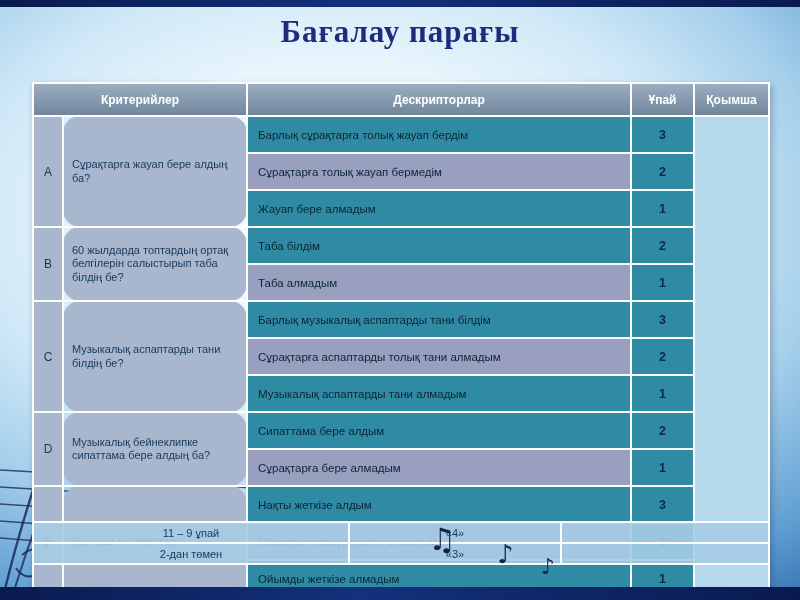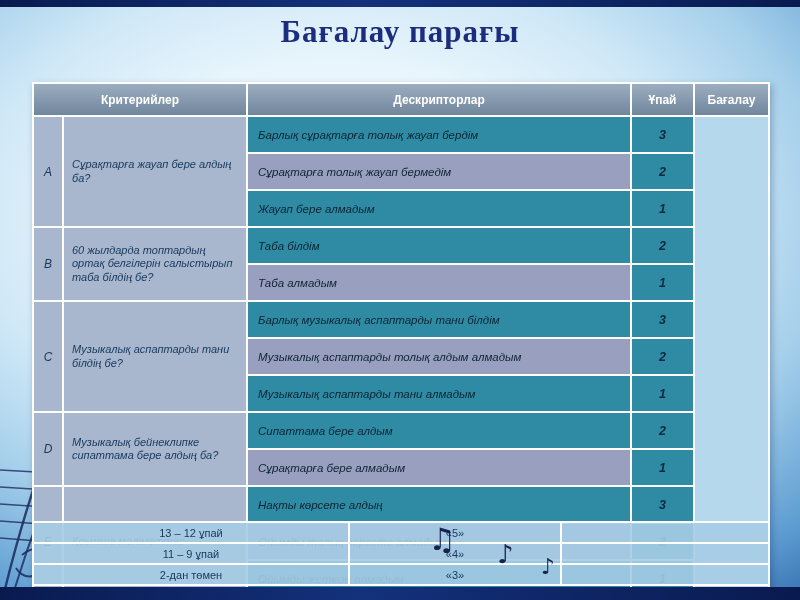--- a/index.html
+++ b/index.html
@@ -34,23 +34,23 @@
   .main-table {
     position:absolute; left:32px; top:82px; width:736px; z-index:2;
     border-collapse:collapse; table-layout:fixed;
     box-shadow:2px 3px 7px rgba(0,25,60,.28);
   }
   .main-table th, .main-table td { border:2px solid #fdfdfd; }
   .main-table th {
     background:linear-gradient(#9cadc0, #71869c);
     color:#ffffff; font-size:12px; font-weight:bold; height:27px; padding:2px 4px;
   }
-  .main-table td { height:29px;font-style:italic; }
+  .main-table td { height:29px; }
   td.letter { background:#a8b7cd; color:#17395e; text-align:center; font-size:12px; }
-  td.criteria { background:#a8b7cd; color:#17395e; font-size:11px; padding:3px 8px; line-height:1.2; }
+  td.criteria { background:#a8b7cd; color:#17395e; font-size:11px; padding:3px 8px; line-height:1.2;border-radius:17px; }
   td.desc { font-size:11.5px; color:#0c2433; padding:3px 10px; }
   tr.teal td.desc { background:#2f8ba4; }
   tr.lav  td.desc { background:#99a0bf; }
   td.pts { background:#2f8ba4; color:#0e2940; text-align:center; font-weight:bold; font-size:12.5px; }
   td.total-col { background:#b5d8ec; }
 
   
   .sum-table {
     position:absolute; left:32px; top:521px; width:736px; z-index:2;
     border-collapse:collapse; table-layout:fixed;
@@ -90,21 +90,21 @@
         <col style="width:184px">
         <col style="width:384px">
         <col style="width:63px">
         <col style="width:75px">
     </colgroup>
     <thead>
       <tr>
         <th colspan="2">Критерийлер</th>
         <th>Дескрипторлар</th>
         <th>Ұпай</th>
-        <th>Бағалау</th>
+        <th>Қоымша</th>
       </tr>
     </thead>
     <tbody>
 
       <tr class="teal">
         <td class="letter" rowspan="3">A</td>
         <td class="criteria" rowspan="3">Сұрақтарға жауап бере алдың ба?</td>
         <td class="desc">Барлық сұрақтарға толық жауап бердім</td>
         <td class="pts">3</td>
         <td class="total-col" rowspan="13"></td>
@@ -129,21 +129,21 @@
         <td class="pts">1</td>
       </tr>
 
       <tr class="teal">
         <td class="letter" rowspan="3">C</td>
         <td class="criteria" rowspan="3">Музыкалық аспаптарды тани білдің бе?</td>
         <td class="desc">Барлық музыкалық аспаптарды тани білдім</td>
         <td class="pts">3</td>
       </tr>
       <tr class="lav">
-        <td class="desc">Музыкалық аспаптарды толық алдым алмадым</td>
+        <td class="desc">Сұрақтарға аспаптарды толық тани алмадым</td>
         <td class="pts">2</td>
       </tr>
       <tr class="teal">
         <td class="desc">Музыкалық аспаптарды тани алмадым</td>
         <td class="pts">1</td>
       </tr>
 
       <tr class="teal">
         <td class="letter" rowspan="2">D</td>
         <td class="criteria" rowspan="2">Музыкалық бейнеклипке сипаттама бере алдың ба?</td>
@@ -151,21 +151,21 @@
         <td class="pts">2</td>
       </tr>
       <tr class="lav">
         <td class="desc">Сұрақтарға бере алмадым</td>
         <td class="pts">1</td>
       </tr>
 
       <tr class="teal">
         <td class="letter" rowspan="3">E</td>
         <td class="criteria" rowspan="3">Қоымша мәліметтер</td>
-        <td class="desc">Нақты көрсете алдың</td>
+        <td class="desc">Нақты жеткізе алдым</td>
         <td class="pts">3</td>
       </tr>
       <tr class="lav">
         <td class="desc">Ойымды толық көрсете алмадым</td>
         <td class="pts">2</td>
       </tr>
       <tr class="teal">
         <td class="desc">Ойымды жеткізе алмадым</td>
         <td class="pts">1</td>
       </tr>
@@ -173,25 +173,20 @@
   </table>
 
   <table class="sum-table">
     <colgroup>
       <col style="width:316px">
         <col style="width:212px">
         <col style="width:208px">
     </colgroup>
     <tbody>
       <tr>
-        <td>13 – 12 ұпай</td>
-        <td>«5»</td>
-        <td></td>
-      </tr>
-      <tr>
         <td>11 – 9 ұпай</td>
         <td>«4»</td>
         <td></td>
       </tr>
       <tr>
         <td>2-дан төмен</td>
         <td>«3»</td>
         <td></td>
       </tr>
     </tbody>

